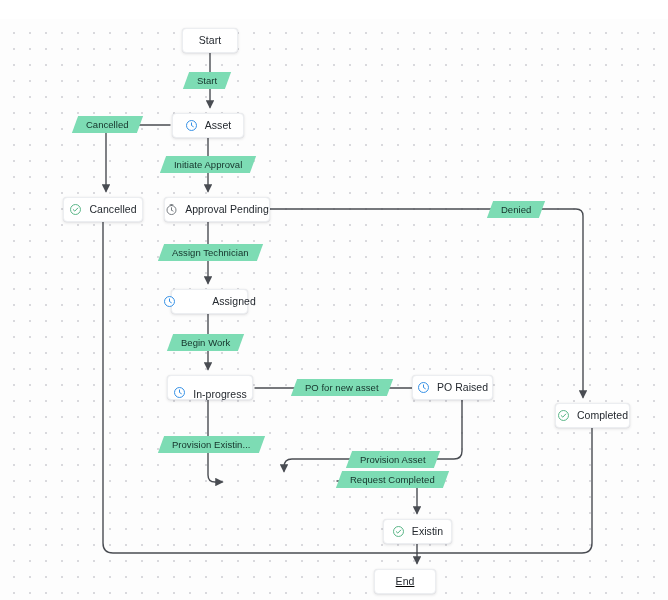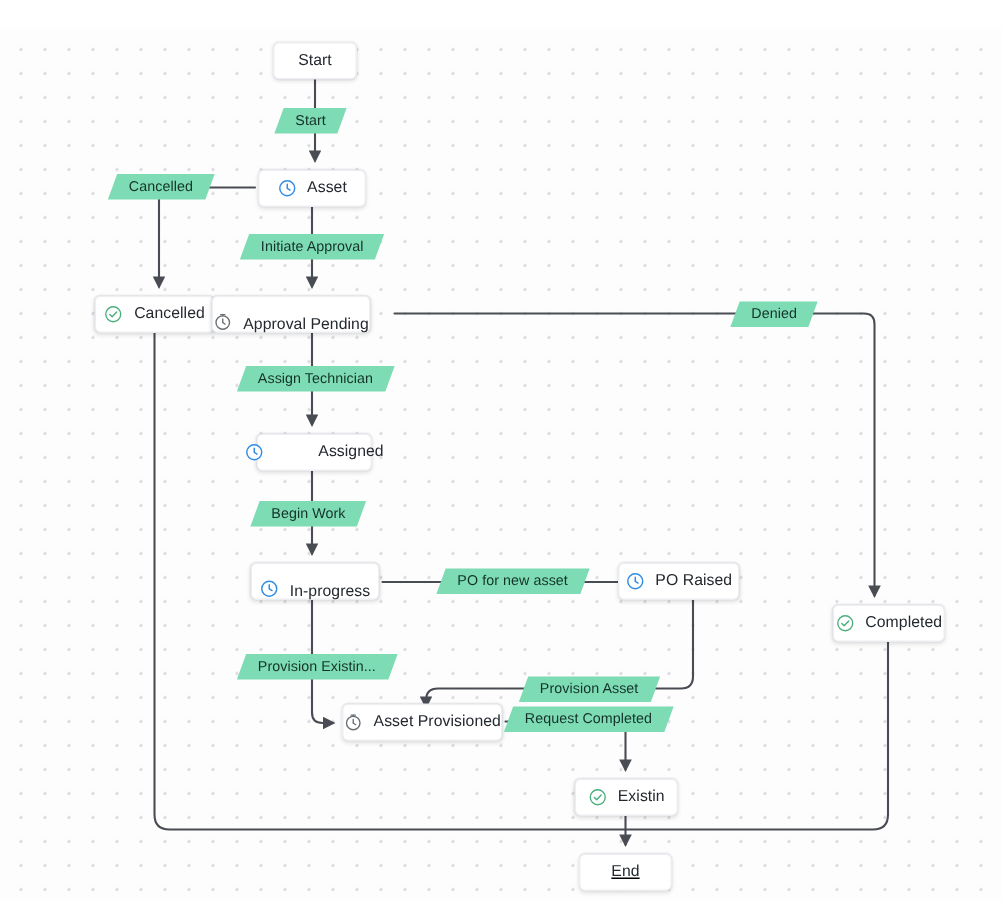--- a/index.html
+++ b/index.html
@@ -133,21 +133,21 @@
   </div>
 
   <div class="node" style="left:63px;top:178px;width:80px;">
     <svg class="ic" viewBox="0 0 24 24">
       <circle cx="12" cy="12" r="9.2" fill="#fff" stroke="#4caf7d" stroke-width="1.7"></circle>
       <path d="M7.8 12.2 L10.7 15 L16.2 9.3" stroke="#4caf7d" stroke-width="1.8" fill="none" stroke-linecap="round" stroke-linejoin="round"></path>
     </svg>
     <span class="nlabel">Cancelled</span>
   </div>
 
-  <div class="node" style="left:141px;top:178px;width:106px;align-items:flex-end;">
+  <div class="node" style="left:164px;top:178px;width:106px;">
     <svg class="ic" viewBox="0 0 24 24">
       <circle cx="12" cy="13" r="8.3" fill="#fff" stroke="#6b7076" stroke-width="1.7"></circle>
       <path d="M12 13 L12 8.6" stroke="#6b7076" stroke-width="1.7" stroke-linecap="round"></path>
       <path d="M12 13 L15 15" stroke="#6b7076" stroke-width="1.6" stroke-linecap="round"></path>
       <path d="M9.4 3.3 L14.6 3.3" stroke="#6b7076" stroke-width="1.7" stroke-linecap="round"></path>
       <path d="M12 3.3 L12 4.7" stroke="#6b7076" stroke-width="1.7" stroke-linecap="round"></path>
     </svg>
     <span class="nlabel">Approval Pending</span>
   </div>
 
@@ -176,40 +176,30 @@
   </div>
 
   <div class="node" style="left:555px;top:384px;width:75px;">
     <svg class="ic" viewBox="0 0 24 24">
       <circle cx="12" cy="12" r="9.2" fill="#fff" stroke="#4caf7d" stroke-width="1.7"></circle>
       <path d="M7.8 12.2 L10.7 15 L16.2 9.3" stroke="#4caf7d" stroke-width="1.8" fill="none" stroke-linecap="round" stroke-linejoin="round"></path>
     </svg>
     <span class="nlabel">Completed</span>
   </div>
 
-  <div class="node" style="left:228px;top:450px;width:107px;">
-    <svg class="ic" viewBox="0 0 24 24">
-      <circle cx="12" cy="13" r="8.3" fill="#fff" stroke="#6b7076" stroke-width="1.7"></circle>
-      <path d="M12 13 L12 8.6" stroke="#6b7076" stroke-width="1.7" stroke-linecap="round"></path>
-      <path d="M12 13 L15 15" stroke="#6b7076" stroke-width="1.6" stroke-linecap="round"></path>
-      <path d="M9.4 3.3 L14.6 3.3" stroke="#6b7076" stroke-width="1.7" stroke-linecap="round"></path>
-      <path d="M12 3.3 L12 4.7" stroke="#6b7076" stroke-width="1.7" stroke-linecap="round"></path>
-    </svg>
-    <span class="nlabel">Asset Provisioned</span>
-  </div>
 
   <div class="node" style="left:383px;top:500px;width:69px;">
     <svg class="ic" viewBox="0 0 24 24">
       <circle cx="12" cy="12" r="9.2" fill="#fff" stroke="#4caf7d" stroke-width="1.7"></circle>
       <path d="M7.8 12.2 L10.7 15 L16.2 9.3" stroke="#4caf7d" stroke-width="1.8" fill="none" stroke-linecap="round" stroke-linejoin="round"></path>
     </svg>
     <span class="nlabel">Existin</span>
   </div>
 
-  <div class="node plain" style="left:386px;top:550px;width:62px;text-decoration:underline;">
+  <div class="node plain" style="left:374px;top:550px;width:62px;text-decoration:underline;">
     <span class="nlabel">End</span>
   </div>
 
   <div class="edge-label" style="left:186px;top:53px;">
     <span>Start</span>
   </div>
   <div class="edge-label" style="left:75px;top:97px;">
     <span>Cancelled</span>
   </div>
   <div class="edge-label" style="left:163px;top:137px;">

